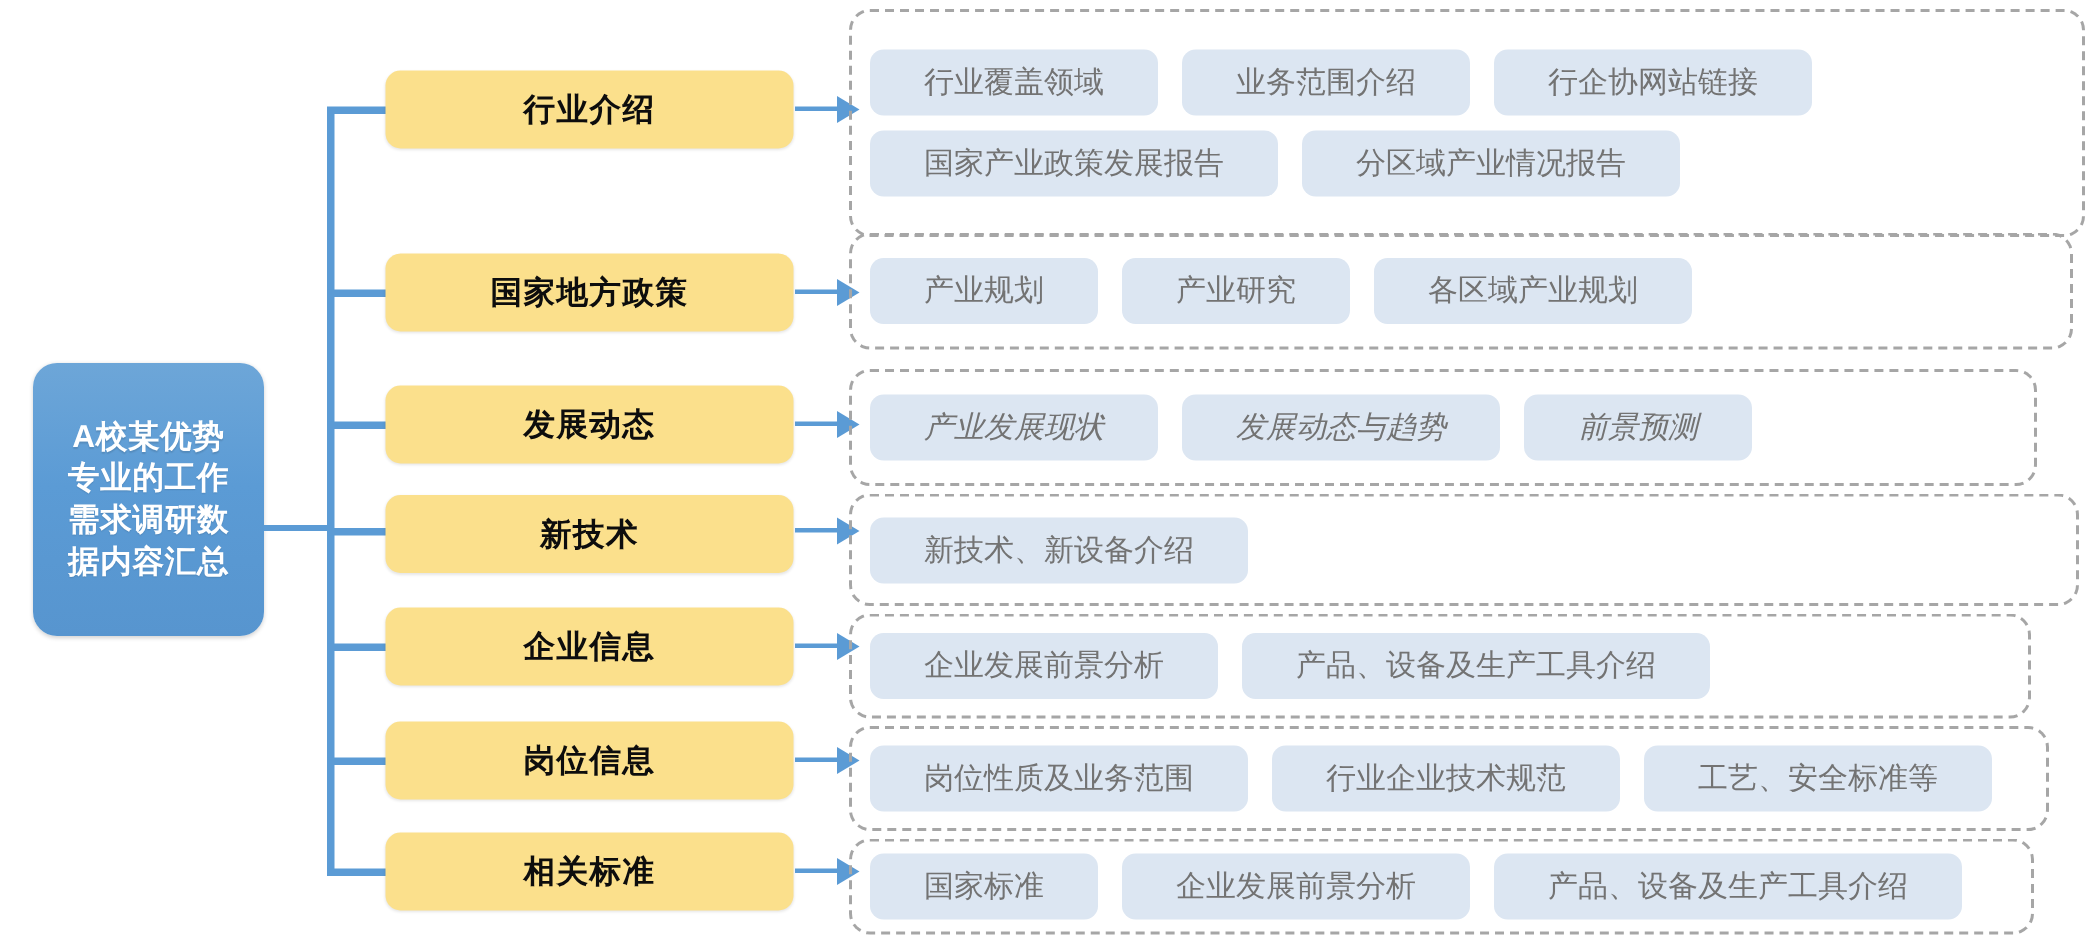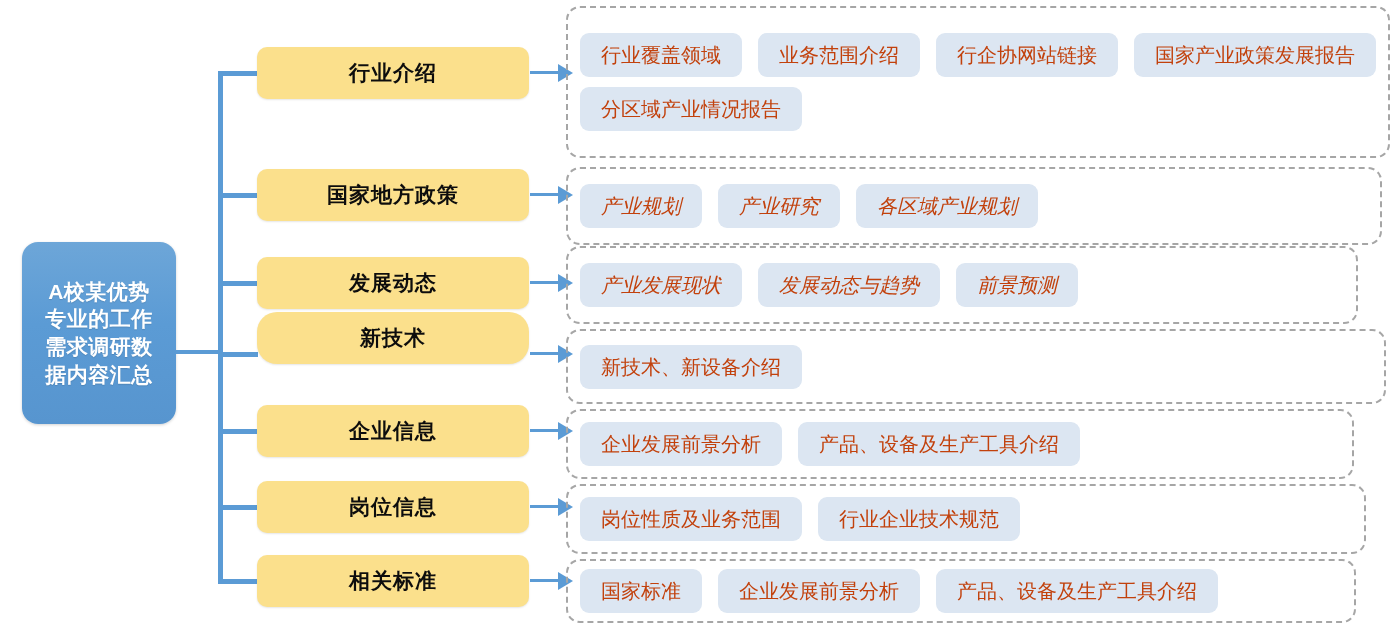--- a/index.html
+++ b/index.html
@@ -83,23 +83,23 @@
     padding:9px 12px;
     display:flex;
     flex-wrap:wrap;
     align-content:center;
     gap:10px 16px;
   }
   
   .chip{
     background:#dce6f2;
     border-radius:9px;
-    padding:11px 21px;
+    padding:11px 36px;
     font-size:20px;
-    color:#c2410c;
+    color:#737373;
     line-height:1.1;
     white-space:nowrap;
     display:flex;align-items:center;justify-content:center;
   }
 </style>
 </head>
 <body>
 
 <div id="canvas">
 
@@ -127,40 +127,40 @@
         <div class="chip">分区域产业情况报告</div>
       </div>
       <div class="branch" style="top: 193px;"></div>
       <div class="cat-box" style="top: 169px;">
         <span class="cat-label">国家地方政策</span>
       </div>
       <div class="arrow" style="left: 530px; top: 186px;">
         <div class="shaft"></div>
         <div class="head"></div>
       </div>
-      <div class="group" style="top: 167px; height: 78px; width: 816px; font-style: italic;">
+      <div class="group" style="top: 155px; height: 78px; width: 816px;">
         <div class="chip">产业规划</div>
         <div class="chip">产业研究</div>
         <div class="chip">各区域产业规划</div>
       </div>
       <div class="branch" style="top: 281px;"></div>
       <div class="cat-box" style="top: 257px;">
         <span class="cat-label">发展动态</span>
       </div>
       <div class="arrow" style="left: 530px; top: 274px;">
         <div class="shaft"></div>
         <div class="head"></div>
       </div>
       <div class="group" style="top: 246px; height: 78px; width: 792px; font-style: italic;">
         <div class="chip">产业发展现状</div>
         <div class="chip">发展动态与趋势</div>
         <div class="chip">前景预测</div>
       </div>
       <div class="branch" style="top: 352px;"></div>
-      <div class="cat-box" style="top: 312px; border-radius: 20px;">
+      <div class="cat-box" style="top: 330px;">
         <span class="cat-label">新技术</span>
       </div>
       <div class="arrow" style="left: 530px; top: 345px;">
         <div class="shaft"></div>
         <div class="head"></div>
       </div>
       <div class="group" style="top: 329px; height: 75px; width: 820px;">
         <div class="chip">新技术、新设备介绍</div>
       </div>
       <div class="branch" style="top: 429px;"></div>
@@ -179,20 +179,21 @@
       <div class="cat-box" style="top: 481px; justify-content: center;">
         <span class="cat-label">岗位信息</span>
       </div>
       <div class="arrow" style="left: 530px; top: 498px;">
         <div class="shaft"></div>
         <div class="head"></div>
       </div>
       <div class="group" style="top: 484px; height: 70px; width: 800px;">
         <div class="chip">岗位性质及业务范围</div>
         <div class="chip">行业企业技术规范</div>
+        <div class="chip">工艺、安全标准等</div>
       </div>
       <div class="branch" style="top: 579px;"></div>
       <div class="cat-box" style="top: 555px;">
         <span class="cat-label">相关标准</span>
       </div>
       <div class="arrow" style="left: 530px; top: 572px;">
         <div class="shaft"></div>
         <div class="head"></div>
       </div>
       <div class="group" style="top: 559px; height: 64px; width: 790px;">

